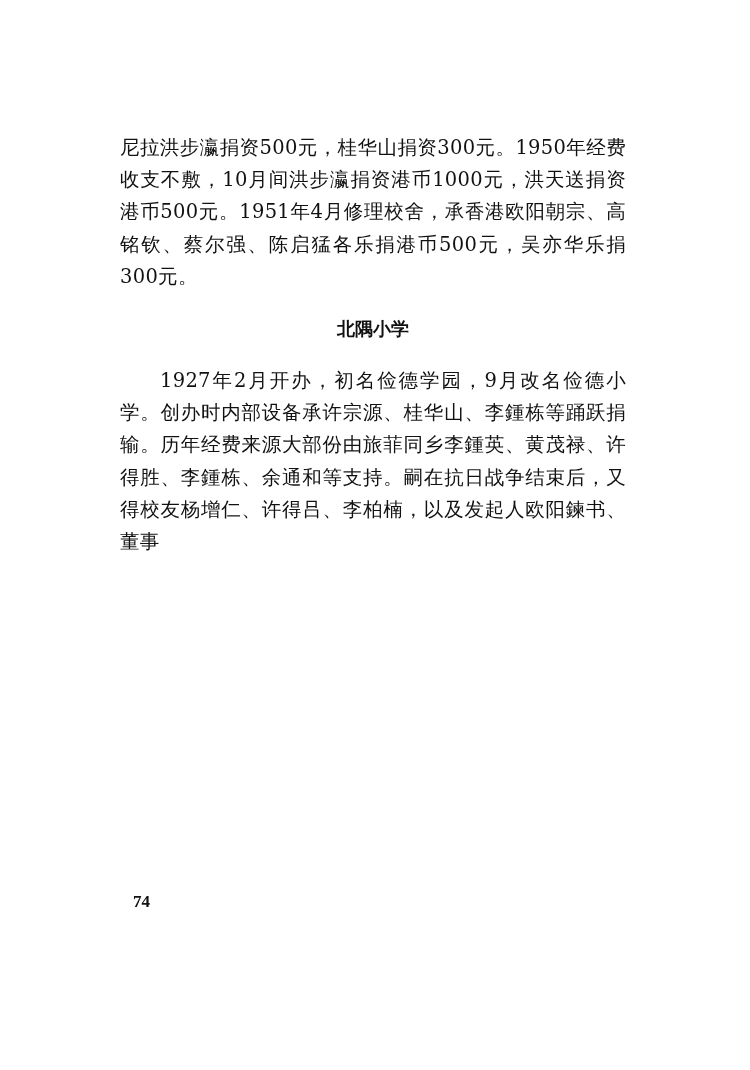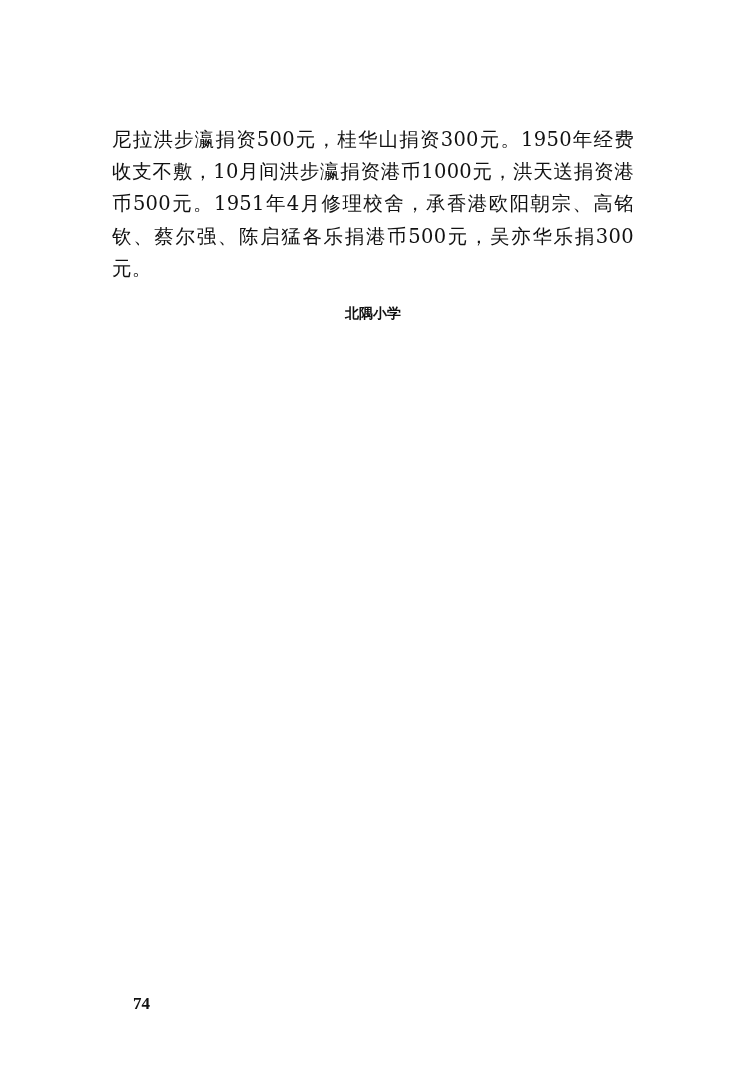--- a/index.html
+++ b/index.html
@@ -1,30 +1,31 @@
 <!DOCTYPE html>
 <html><head>
 <meta charset="utf-8">
 <style>
   html, body { margin:0; padding:0; background:#ffffff; }
   body { width:750px; height:1070px; position:relative; overflow:hidden;
          font-family: "DejaVu Serif", "Liberation Serif", serif; color:#111; }
   .page { position:absolute; left:112px; top:124px; width:522px; }
-  .para { font-size:19.5px; line-height:32.2px; margin:0; text-align:justify;
+  .para { font-size:19.5px; line-height:32.2px; margin:8px; text-align:justify;
           text-align-last:left; letter-spacing:0.3px; }
   .para.indent { text-indent:40px; }
   .heading { font-family: "DejaVu Sans", "Liberation Sans", sans-serif; font-weight:bold;
-             font-size:14px; text-align:center; margin:0; height:56px; line-height:56px; }
-  .pagenum { position:absolute; left:133px; top:994px; font-weight:bold; font-size:17px;
+             font-size:18px; text-align:center; margin:0; height:56px; line-height:56px; }
+  .pagenum { position:absolute; left:133px; top:892px; font-weight:bold; font-size:17px;
              font-family:"Liberation Serif", serif; }
 </style>
 </head>
 <body>
 
 <div class="page">
   <p class="para">尼拉洪步瀛捐资500元，桂华山捐资300元。1950年经费收支不敷，10月间洪步瀛捐资港币1000元，洪天送捐资港币500元。1951年4月修理校舍，承香港欧阳朝宗、高铭钦、蔡尔强、陈启猛各乐捐港币500元，吴亦华乐捐300元。</p>
 
   <h2 class="heading">北隅小学</h2>
 
 
+  <p class="para indent">1927年2月开办，初名俭德学园，9月改名俭德小学。创办时内部设备承许宗源、桂华山、李鍾栋等踊跃捐输。历年经费来源大部份由旅菲同乡李鍾英、黄茂禄、许得胜、李鍾栋、余通和等支持。嗣在抗日战争结束后，又得校友杨增仁、许得吕、李柏楠，以及发起人欧阳鍊书、董事</p>
 </div>
 
 <div class="pagenum">74</div>
 
 </body></html>

